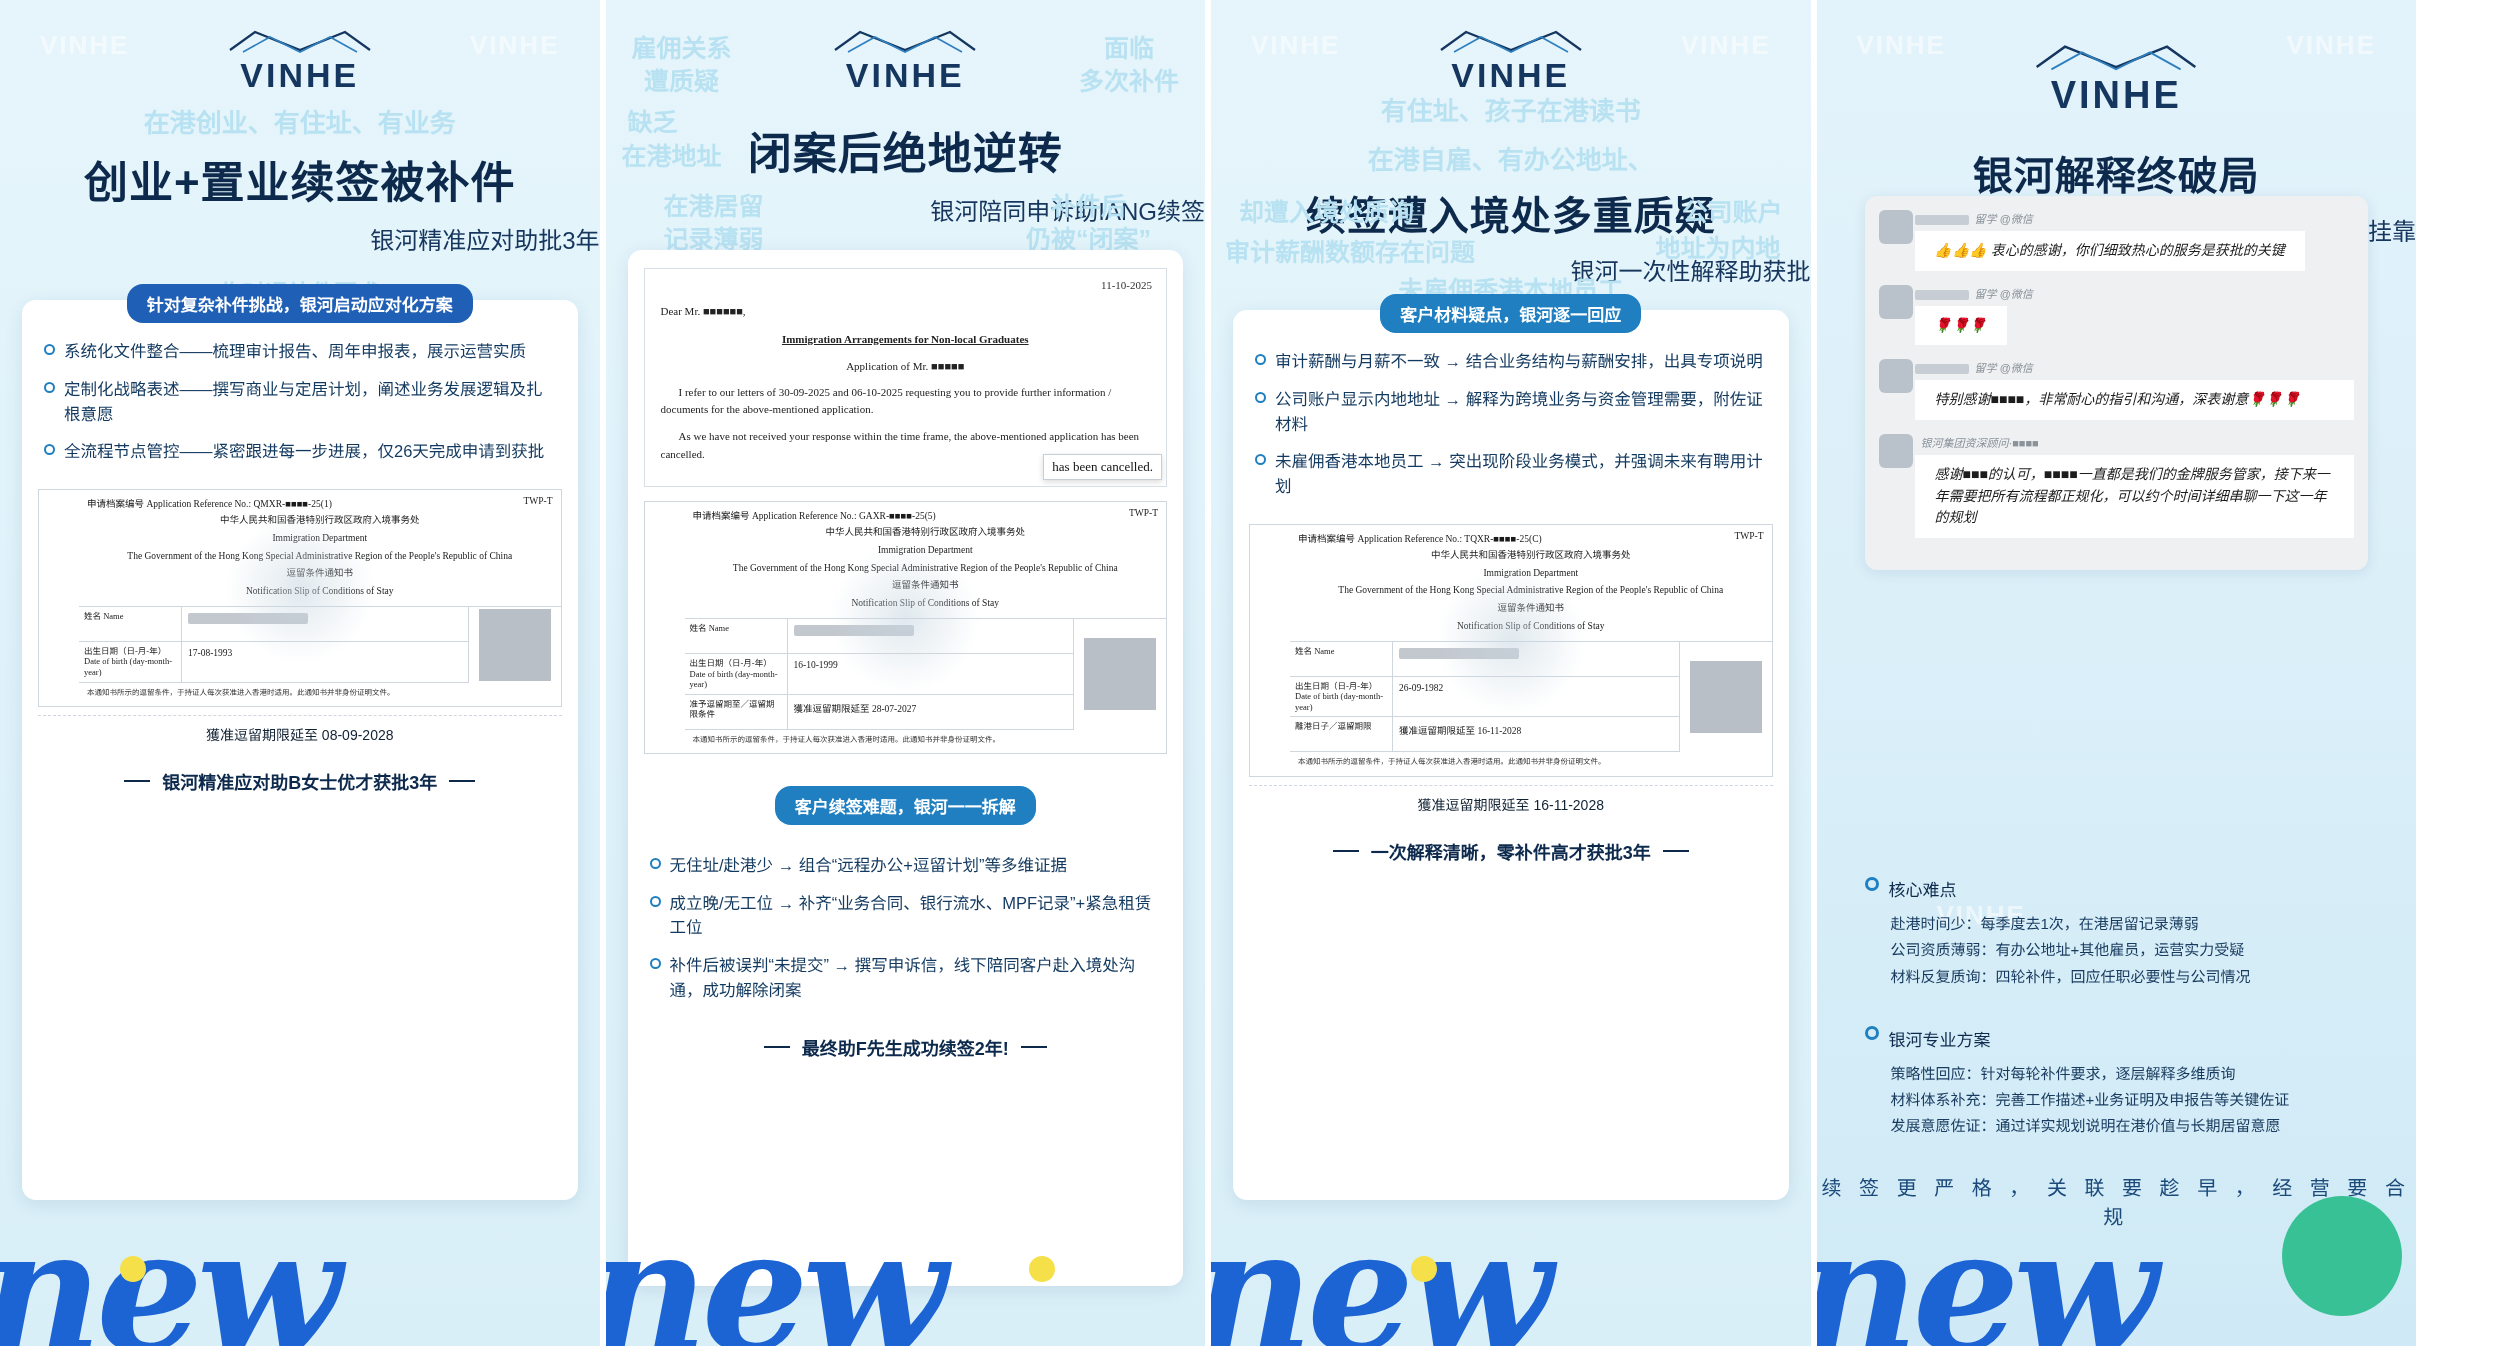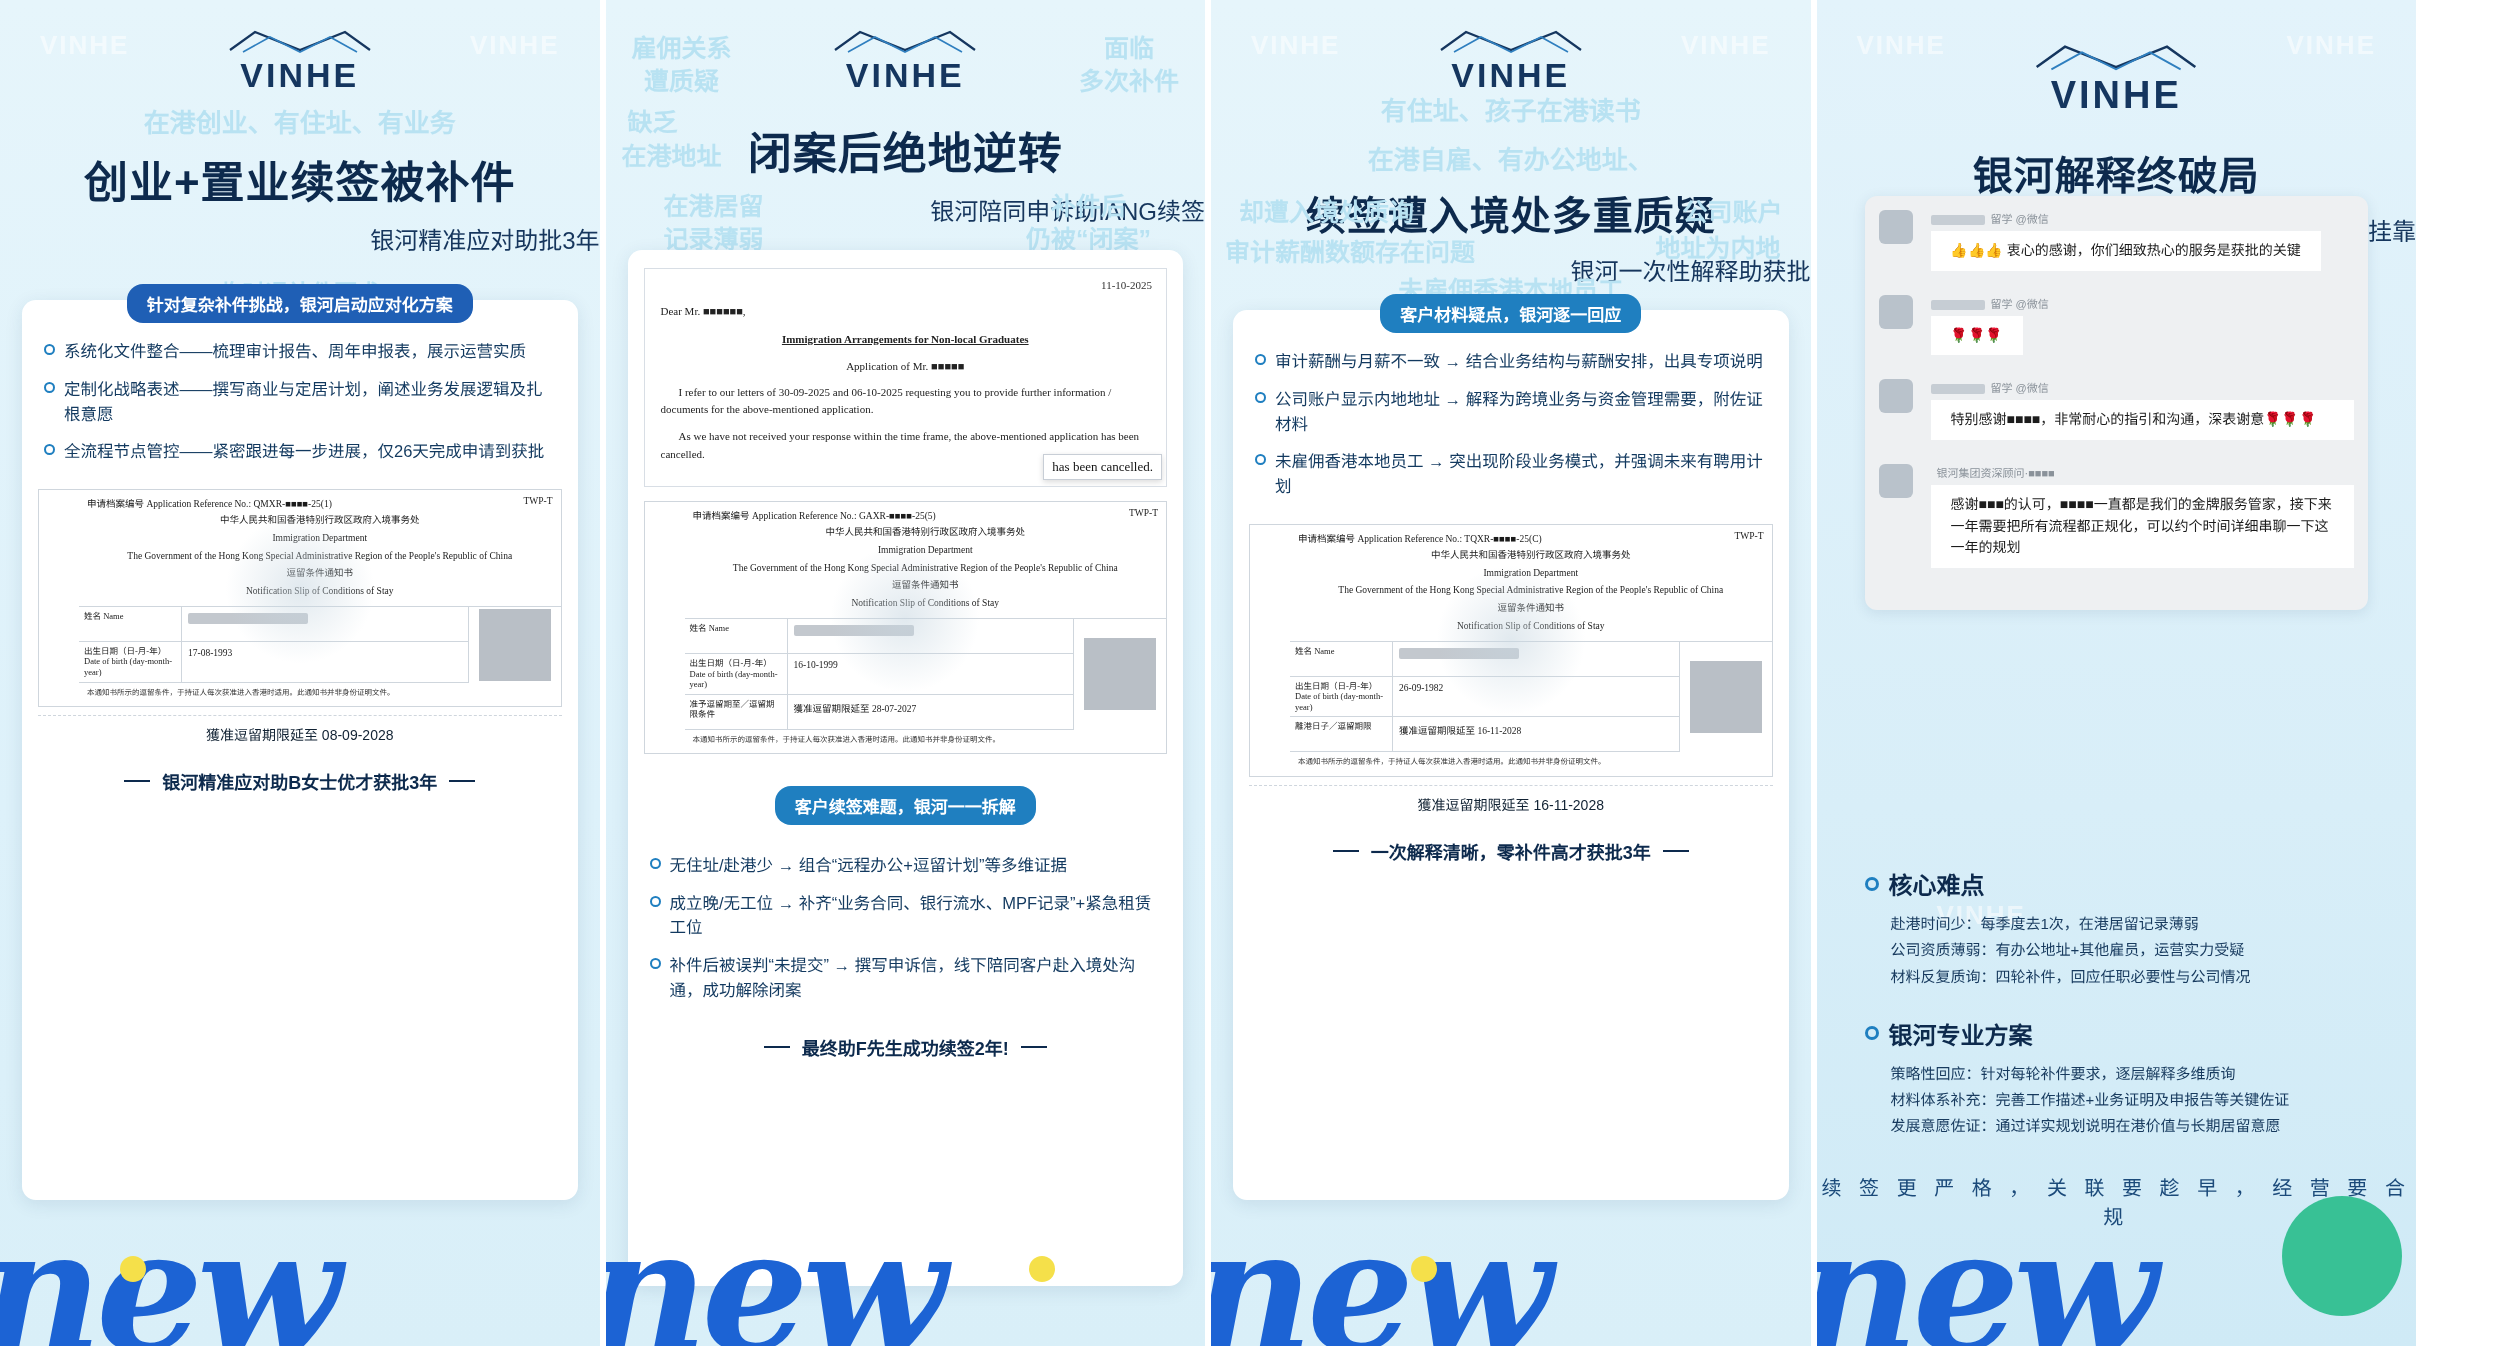--- a/index.html
+++ b/index.html
@@ -64,30 +64,30 @@
   .blur{background:#c3c8ce;border-radius:2px;display:inline-block;height:11px;}
   .slip .foot{font-size:7.5px;line-height:1.35;padding:5px 8px 8px 8px;color:#333;}
   .watermark-seal{position:absolute;left:50%;top:46%;transform:translate(-50%,-50%);width:150px;height:150px;border-radius:50%;background:radial-gradient(circle,rgba(200,215,225,.55) 0%,rgba(200,215,225,0) 70%);}
 
   .approval{text-align:center;font-size:14px;color:#123;padding:8px 0 10px;border-top:1px dashed #cfd6dd;margin:8px 16px 0;font-family:"Liberation Sans",sans-serif;}
   .footline{display:flex;align-items:center;justify-content:center;gap:12px;font-size:18px;font-weight:700;color:#0d2a4d;padding:14px 0 18px;}
   .footline .rule{width:26px;height:2px;background:#0d2a4d;display:inline-block;}
 
   
   .chatcard{position:absolute;left:48px;right:48px;top:196px;background:#eef0f2;border-radius:12px;padding:14px 14px 18px;box-shadow:0 3px 14px rgba(20,60,100,.10);}
-  .msg{display:flex;gap:18px;margin-bottom:24px;}
+  .msg{display:flex;gap:2px;margin-bottom:14px;font-style:italic;}
   .avatar{flex:0 0 auto;width:34px;height:34px;border-radius:6px;background:#b9c2cb;}
   .mbody{flex:1;}
   .mname{font-size:11px;color:#8a929a;margin-bottom:5px;}
   .mname .nm{display:inline-block;background:#c6cdd4;border-radius:2px;height:10px;width:54px;vertical-align:middle;margin-right:6px;}
   .bub{background:#fff;border-radius:0;padding:9px 20px;font-size:14px;line-height:1.55;color:#1c1c1c;display:inline-block;max-width:92%;}
   .bub.wide{display:block;}
   .hdr2{display:flex;align-items:center;gap:10px;margin:26px 0 10px;}
   .hdr2 .ring{width:14px;height:14px;border:3px solid #1f7fc0;border-radius:50%;box-sizing:border-box;}
-  .hdr2 .h{font-size:24px;font-weight:700;color:#0d2a4d;}
+  .hdr2 .h{font-size:17px;font-weight:400;color:#0d2a4d;margin-top:10px;}
   .kv{font-size:15px;line-height:1.75;color:#173a5e;margin-left:26px;}
   .tagline{position:absolute;left:0;right:0;bottom:116px;text-align:center;color:#1b4a7a;font-size:20px;letter-spacing:6px;}
 
   
   .newband{position:absolute;left:0;right:0;bottom:0;height:150px;overflow:hidden;pointer-events:none;}
   .newtext{position:absolute;bottom:-44px;left:-20px;font-family:"DejaVu Serif",serif;font-style:italic;font-weight:700;font-size:168px;color:#1c63d4;letter-spacing:-6px;}
   .yellowdot{position:absolute;bottom:64px;width:26px;height:26px;border-radius:50%;background:#f5e04a;}
   .greenblob{position:absolute;bottom:30px;right:14px;width:120px;height:120px;border-radius:50%;background:#2fbf8f;opacity:.95;}
 </style>
 </head>

